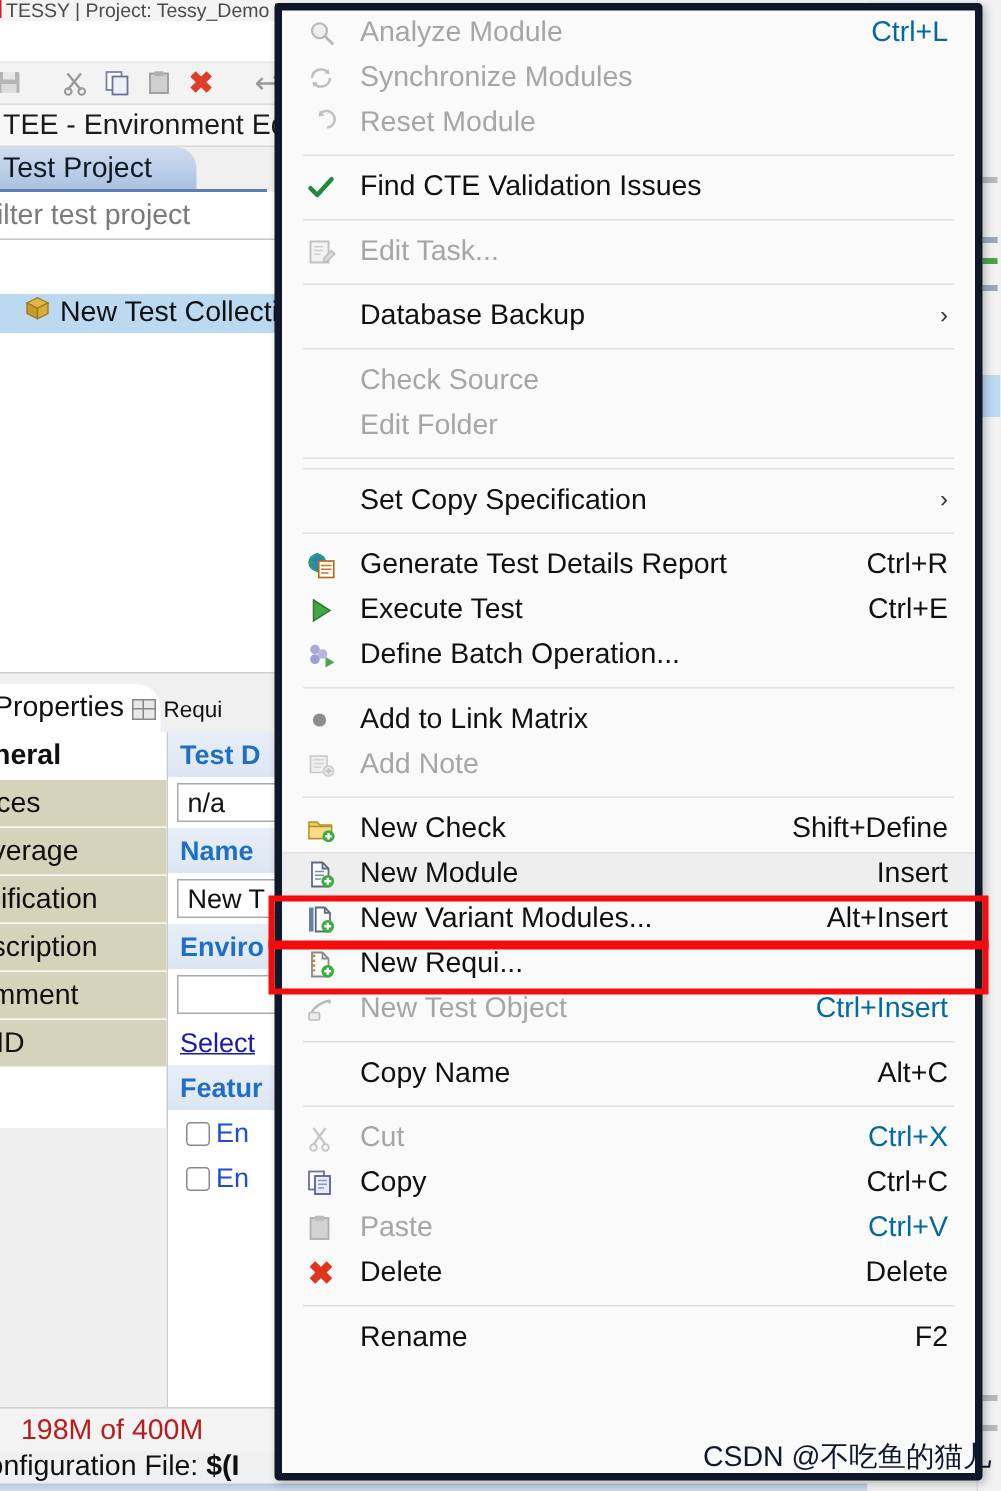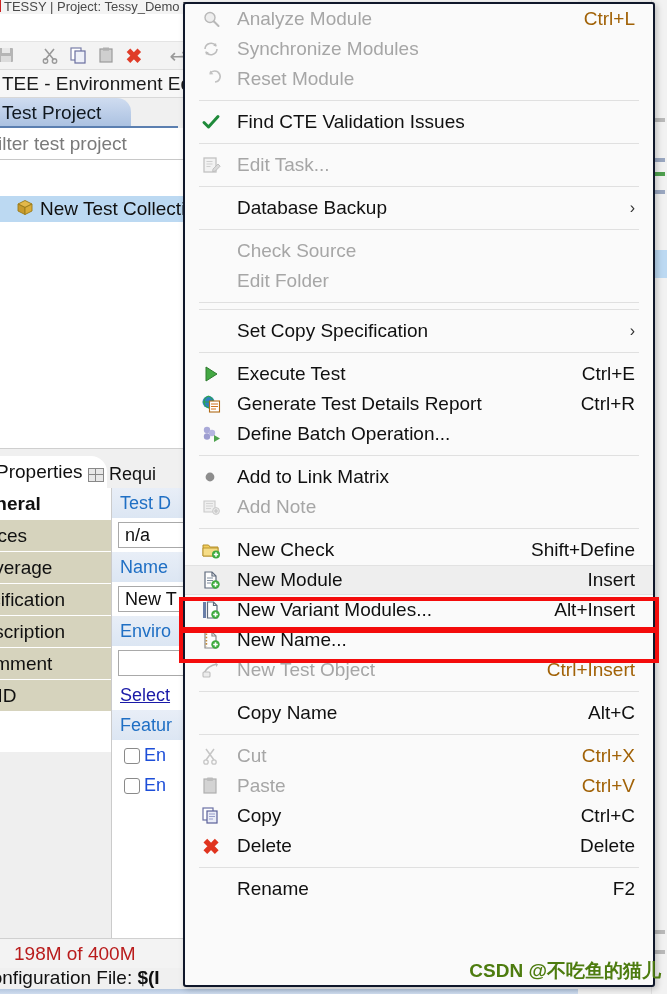--- a/index.html
+++ b/index.html
@@ -143,21 +143,21 @@
     background: #ffffff;
     border-top-right-radius: 16px;
     border-bottom: 1px solid #fff;
     font-size: 19px;
     line-height: 32px;
     color: #101010;
     white-space: nowrap;
   }
   .ptab-inactive {
     position: absolute; left: 110px; top: 4px; height: 28px;
-    font-size: 18px; line-height: 28px; color: #101010;
+    font-size: 15px; line-height: 28px; color: #101010;
     white-space: nowrap;
   }
   .ptab-inactive .gridico {
     display: inline-block; width: 16px; height: 14px;
     vertical-align: -2px; margin-right: 5px;
     background:
       linear-gradient(#888,#888) 0 0/100% 1px no-repeat,
       linear-gradient(#888,#888) 0 6px/100% 1px no-repeat,
       linear-gradient(#888,#888) 0 13px/100% 1px no-repeat,
       linear-gradient(#888,#888) 0 0/1px 100% no-repeat,
@@ -197,21 +197,21 @@
 
   
   .propdetail {
     position: absolute; left: 134px; top: 488px; width: 78px; bottom: 56px;
     background: #ffffff;
     overflow: hidden;
   }
   .pd-head {
     position: relative; height: 30px;
     background: linear-gradient(to bottom,#e8eef7,#dce6f3);
-    font-size: 18px; font-weight: normal; line-height: 30px;
+    font-size: 18px; font-weight: bold; line-height: 30px;
     color: #1f6fc4;
     padding-left: 8px;
     white-space: nowrap;
   }
   .pd-input {
     position: relative; margin: 4px 0 4px 6px;
     height: 26px; width: 90px;
     background: #fff;
     border: 1px solid #a9a9a9;
     font-size: 18px; line-height: 24px;
@@ -266,21 +266,21 @@
   .sliver-mark { position: absolute; right: 2px; width: 10px; height: 4px; background: #b9b9b9; }
   .sliver-sel  { position: absolute; right: 0; width: 16px; height: 28px; background: #bcd9f2; }
 
   
   #ctxmenu {
     position: absolute;
     left: 183px; top: 2px;
     width: 472px;
     height: 985px;
     background: #fafafa;
-    border: 2px solid #0f172a;
+    border: 5px solid #0f172a;
     border-radius: 3px;
     box-shadow: 2px 2px 6px rgba(0,0,0,0.22);
     overflow: hidden;
   }
   .mrow {
     position: relative;
     height: 30px;
     display: flex;
     align-items: center;
     font-size: 19px;
@@ -300,21 +300,21 @@
     font-size: 15px;
     line-height: 1;
     display: flex; align-items: center; justify-content: center;
   }
   .mlabel { flex: 1 1 auto; }
   .maccel {
     flex: 0 0 auto;
     padding-right: 18px;
     color: #101010;
   }
-  .mrow.disabled .maccel { color: #a16207; }
+  .mrow.disabled .maccel { color: #0369a1; }
   .marrow {
     flex: 0 0 auto;
     padding-right: 18px;
     font-size: 16px;
     color: #333;
   }
   .msep {
     height: 1px;
     margin: 6px 14px 6px 14px;
     background: #e0e0e0;
@@ -329,24 +329,23 @@
     border: 4px solid #f40c0c;
     pointer-events: none;
     z-index: 50;
   }
 
   
   .watermark {
     position: absolute;
     right: 6px; bottom: 10px;
     font-size: 19px;
-    color: #4d7c0f;
+    color: #0f172a;
     white-space: nowrap;
     z-index: 60;
-    font-weight: bold;
   }
 </style>
 </head>
 <body>
 
 <div id="root">
 
   <div id="app">
 
     <div class="titlebar">
@@ -538,37 +537,37 @@
       <div class="msep"></div>
       <div class="mrow">
         <div class="micon"></div>
         <div class="mlabel">Set Copy Specification</div>
         <div class="marrow">›</div>
       </div>
       <div class="msep"></div>
       <div class="mrow">
         <div class="micon">
           <svg width="20" height="20" viewBox="0 0 20 20">
-            <path d="M5 3 L16 10 L5 17Z" fill="#43a843" stroke="#2f7a2f" stroke-width="1"></path>
-          </svg>
-        </div>
-        <div class="mlabel">Execute Test</div>
-        <div class="maccel">Ctrl+E</div>
-      </div>
-      <div class="mrow">
-        <div class="micon">
-          <svg width="20" height="20" viewBox="0 0 20 20">
             <circle cx="7.5" cy="8" r="6" fill="#2f7fbe"></circle>
             <path d="M1.8 8 h11.4 M7.5 2 a9 7 0 0 1 0 12 a9 7 0 0 1 0-12" fill="none" stroke="#2aa84a" stroke-width="1.1"></path>
             <rect x="8.5" y="7" width="10" height="11" fill="#fff" stroke="#b06a18" stroke-width="1.1"></rect>
             <path d="M10 10h7M10 12.5h7M10 15h5" stroke="#d0731e" stroke-width="1.1"></path>
           </svg>
         </div>
         <div class="mlabel">Generate Test Details Report</div>
         <div class="maccel">Ctrl+R</div>
+      </div>
+      <div class="mrow">
+        <div class="micon">
+          <svg width="20" height="20" viewBox="0 0 20 20">
+            <path d="M5 3 L16 10 L5 17Z" fill="#43a843" stroke="#2f7a2f" stroke-width="1"></path>
+          </svg>
+        </div>
+        <div class="mlabel">Execute Test</div>
+        <div class="maccel">Ctrl+E</div>
       </div>
       <div class="mrow">
         <div class="micon">
           <svg width="20" height="20" viewBox="0 0 20 20">
             <circle cx="6" cy="6" r="3.2" fill="#a9a9d8"></circle>
             <circle cx="6" cy="12.5" r="3.2" fill="#9d9dd0"></circle>
             <circle cx="11" cy="9" r="3.2" fill="#b5b5e0"></circle>
             <path d="M13 11 L19 14.5 L13 18Z" fill="#4ea34e"></path>
           </svg>
         </div>
@@ -636,21 +635,21 @@
       <div class="mrow">
         <div class="micon">
           <svg width="20" height="20" viewBox="0 0 20 20">
             <path d="M4 2 h7 l4 4 v12 H4Z" fill="#fdfdfd" stroke="#8a8a8a" stroke-width="1.2"></path>
             <path d="M5.4 3.5 v13" stroke="#c08a3a" stroke-width="1.6" stroke-dasharray="1.6 1.6"></path>
             <path d="M11 2 v4 h4" fill="none" stroke="#8a8a8a" stroke-width="1.2"></path>
             <circle cx="14.5" cy="14.5" r="4.2" fill="#3faa3f"></circle>
             <path d="M14.5 12.2v4.6M12.2 14.5h4.6" stroke="#fff" stroke-width="1.6"></path>
           </svg>
         </div>
-        <div class="mlabel">New Name...</div>
+        <div class="mlabel">New Requi...</div>
       </div>
       <div class="mrow disabled">
         <div class="micon">
           <svg width="20" height="20" viewBox="0 0 20 20">
             <path d="M3 13 c3-6 8-8 13-9" fill="none" stroke="#b9b9b9" stroke-width="1.6"></path>
             <path d="M14 3.5 l3 0.6 -1.4 2.8Z" fill="#b9b9b9"></path>
             <rect x="2" y="12" width="7" height="5" rx="1" fill="#ececec" stroke="#bdbdbd" stroke-width="1.1"></rect>
           </svg>
         </div>
         <div class="mlabel">New Test Object</div>
@@ -667,41 +666,41 @@
         <div class="micon">
           <svg width="20" height="20" viewBox="0 0 20 20">
             <path d="M5 3 L13 14 M13 3 L5 14" stroke="#c6c6c6" stroke-width="1.5" fill="none"></path>
             <circle cx="5" cy="16" r="2.2" fill="none" stroke="#c6c6c6" stroke-width="1.3"></circle>
             <circle cx="13" cy="16" r="2.2" fill="none" stroke="#c6c6c6" stroke-width="1.3"></circle>
           </svg>
         </div>
         <div class="mlabel">Cut</div>
         <div class="maccel">Ctrl+X</div>
       </div>
-      <div class="mrow disabled">
-        <div class="micon">
-          <svg width="20" height="20" viewBox="0 0 20 20">
-            <rect x="3" y="3" width="12" height="14" fill="#d3d3d3" stroke="#b0b0b0" stroke-width="1.2"></rect>
-            <rect x="6" y="1.5" width="6" height="3.4" rx="0.7" fill="#bcbcbc"></rect>
-          </svg>
-        </div>
-        <div class="mlabel">Paste</div>
-        <div class="maccel">Ctrl+V</div>
-      </div>
       <div class="mrow">
         <div class="micon">
           <svg width="20" height="20" viewBox="0 0 20 20">
             <rect x="2" y="2" width="10" height="12" fill="#fff" stroke="#6a70a4" stroke-width="1.2"></rect>
             <rect x="6" y="5" width="10" height="12" fill="#e9ecf7" stroke="#5a6098" stroke-width="1.2"></rect>
             <path d="M8 8h6M8 10.5h6M8 13h4" stroke="#8f95c4" stroke-width="0.9"></path>
           </svg>
         </div>
         <div class="mlabel">Copy</div>
         <div class="maccel">Ctrl+C</div>
       </div>
+      <div class="mrow disabled">
+        <div class="micon">
+          <svg width="20" height="20" viewBox="0 0 20 20">
+            <rect x="3" y="3" width="12" height="14" fill="#d3d3d3" stroke="#b0b0b0" stroke-width="1.2"></rect>
+            <rect x="6" y="1.5" width="6" height="3.4" rx="0.7" fill="#bcbcbc"></rect>
+          </svg>
+        </div>
+        <div class="mlabel">Paste</div>
+        <div class="maccel">Ctrl+V</div>
+      </div>
       <div class="mrow">
         <div class="micon">
           <span style="color:#e0341f;font-size:21px;font-weight:bold;line-height:1">✖</span>
         </div>
         <div class="mlabel">Delete</div>
         <div class="maccel">Delete</div>
       </div>
       <div class="msep"></div>
       <div class="mrow">
         <div class="micon"></div>

